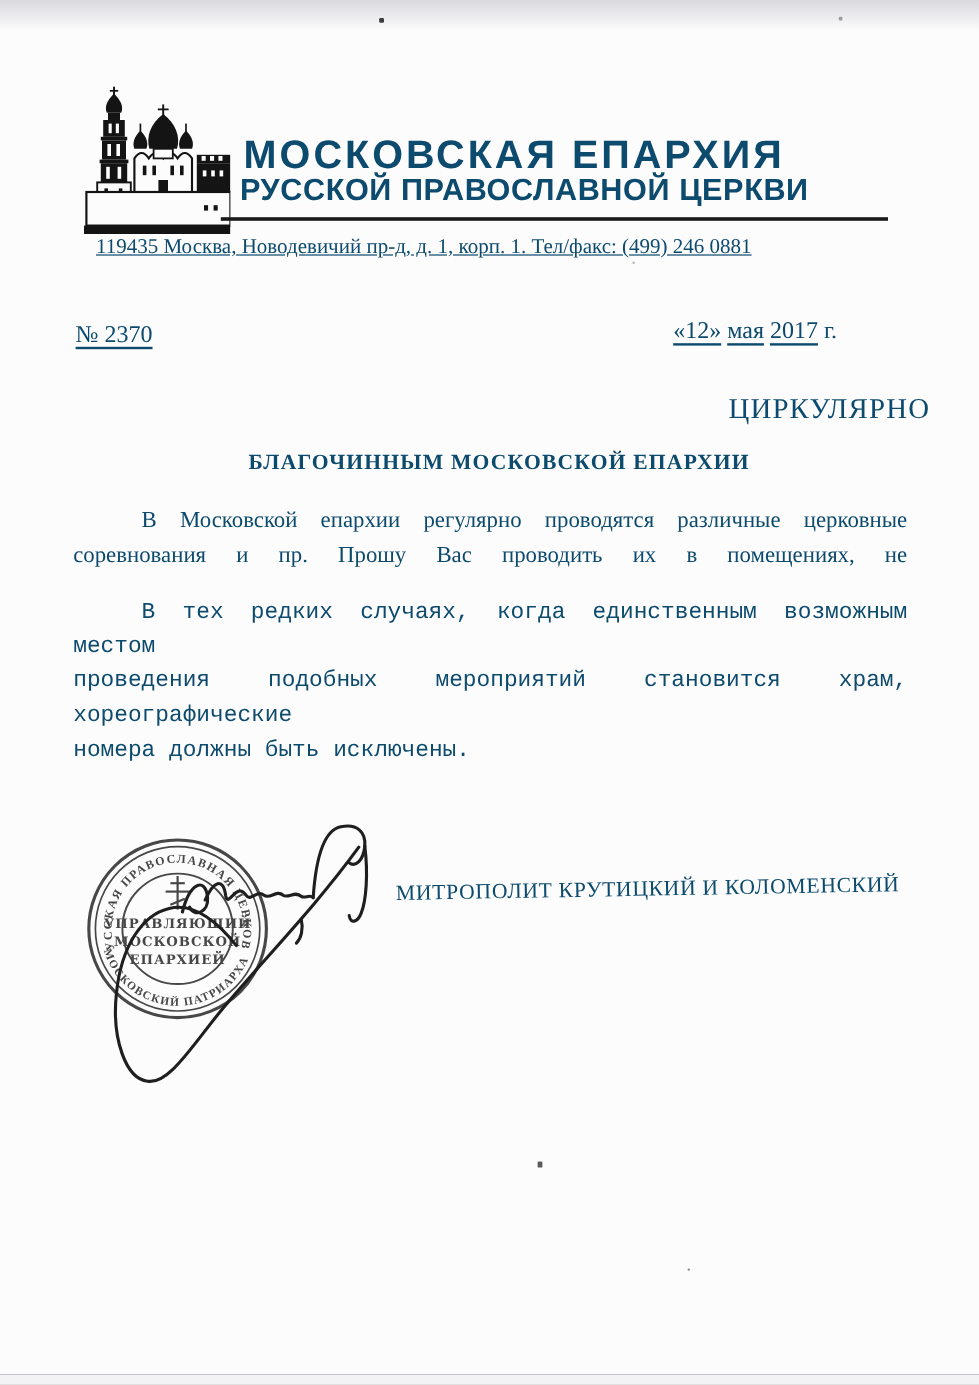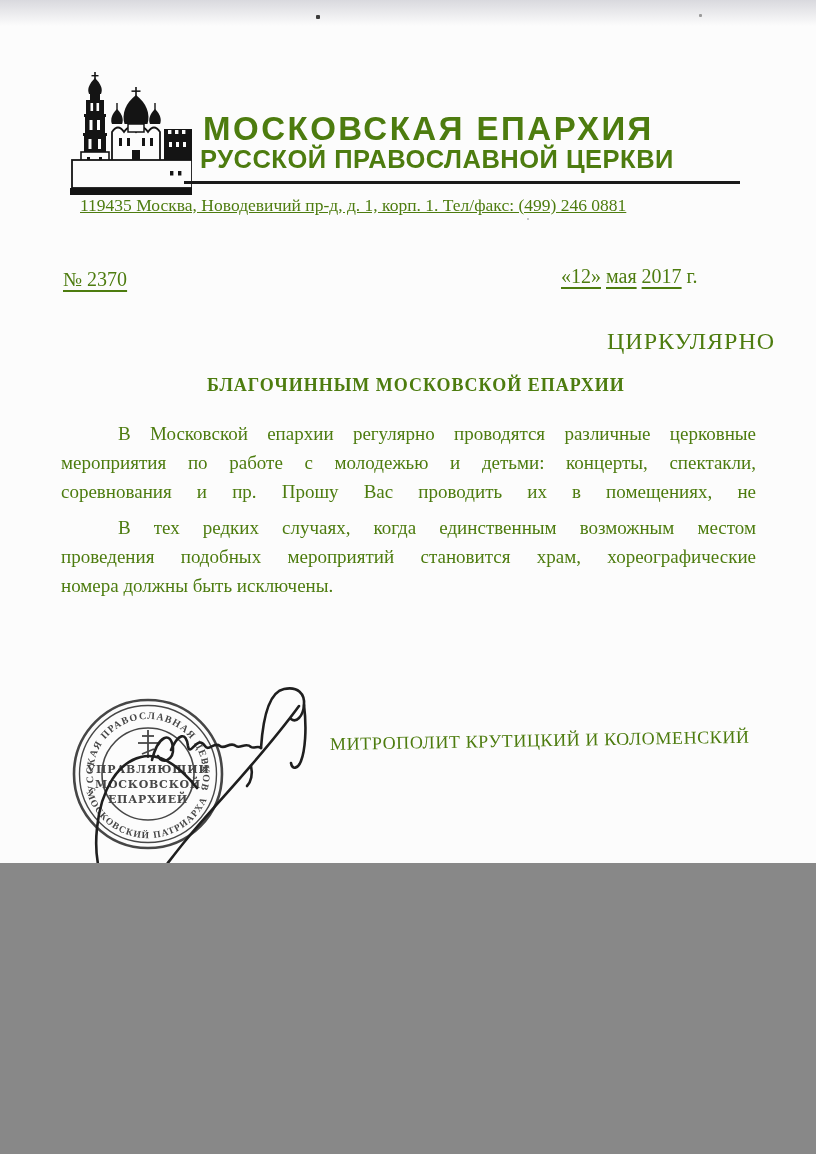--- a/index.html
+++ b/index.html
@@ -1,20 +1,20 @@
 <!DOCTYPE html>
 <html lang="ru"><head>
 <meta charset="utf-8">
 <style>
   html,body{margin:0;padding:0;background:#888;}
   .page{
-    position:relative;width:816px;height:863px;margin:0 auto;
+    position:relative;width:816px;height:1154px;margin:0 auto;
     background:#fcfcfc;overflow:hidden;
     font-family:"Liberation Serif","DejaVu Serif",serif;
-    color:#4d7c0f;
+    color:#0c4a6e;
   }
   .scan-top{position:absolute;top:0;left:0;width:816px;height:26px;
     background:linear-gradient(#d9d9de,rgba(252,252,252,0));}
   .scan-bottom-line{position:absolute;top:1145px;left:0;width:816px;height:1px;background:#c4c4c8;}
   .scan-bottom{position:absolute;top:1146px;left:0;width:816px;height:8px;background:#f3f3f5;}
   .speck{position:absolute;border-radius:1px;}
 
   
   .logo{position:absolute;left:70px;top:72px;}
   .org1{position:absolute;left:203px;top:110px;width:460px;
@@ -32,21 +32,21 @@
   .doc-date{position:absolute;left:561px;top:265px;font-size:20px;white-space:nowrap;}
   .u{text-decoration:underline;text-underline-offset:4px;}
 
   .circular{position:absolute;left:607px;top:328px;font-size:24px;letter-spacing:1px;white-space:nowrap;}
   .addressee{position:absolute;left:207px;top:375px;font-size:18px;font-weight:700;
     letter-spacing:1px;white-space:nowrap;}
 
   
   .body-text{position:absolute;left:61px;top:420px;width:695px;font-size:19px;line-height:28.8px;}
   .para{margin:0;}
-  .para + .para{margin-top:8px;}
+  .para + .para{margin-top:18px;font-family:Liberation Mono, monospace;}
   .line{text-align:justify;text-align-last:justify;}
   .line.last{text-align-last:left;}
   .line.indent{text-indent:57px;}
 
   
   .sig-art{position:absolute;left:55px;top:678px;}
   .sig-title{position:absolute;left:330px;top:734px;font-size:18px;letter-spacing:0.6px;
     white-space:nowrap;transform:rotate(-1deg);transform-origin:left center;}
 
   .stamp-ring-text{font-family:"Liberation Serif","DejaVu Serif",serif;
@@ -143,21 +143,20 @@
     <span>г.</span>
   </div>
 
   <div class="circular">ЦИРКУЛЯРНО</div>
 
   <div class="addressee">БЛАГОЧИННЫМ МОСКОВСКОЙ ЕПАРХИИ</div>
 
   <div class="body-text">
     <div class="para">
       <div class="line indent">В Московской епархии регулярно проводятся различные церковные</div>
-      <div class="line">мероприятия по работе с молодежью и детьми: концерты, спектакли,</div>
       <div class="line">соревнования и пр. Прошу Вас проводить их в помещениях, не</div>
     </div>
     <div class="para">
       <div class="line indent">В тех редких случаях, когда единственным возможным местом</div>
       <div class="line">проведения подобных мероприятий становится храм, хореографические</div>
       <div class="line last">номера должны быть исключены.</div>
     </div>
   </div>
 
   <svg class="sig-art" width="280" height="245" viewBox="0 0 280 245">

